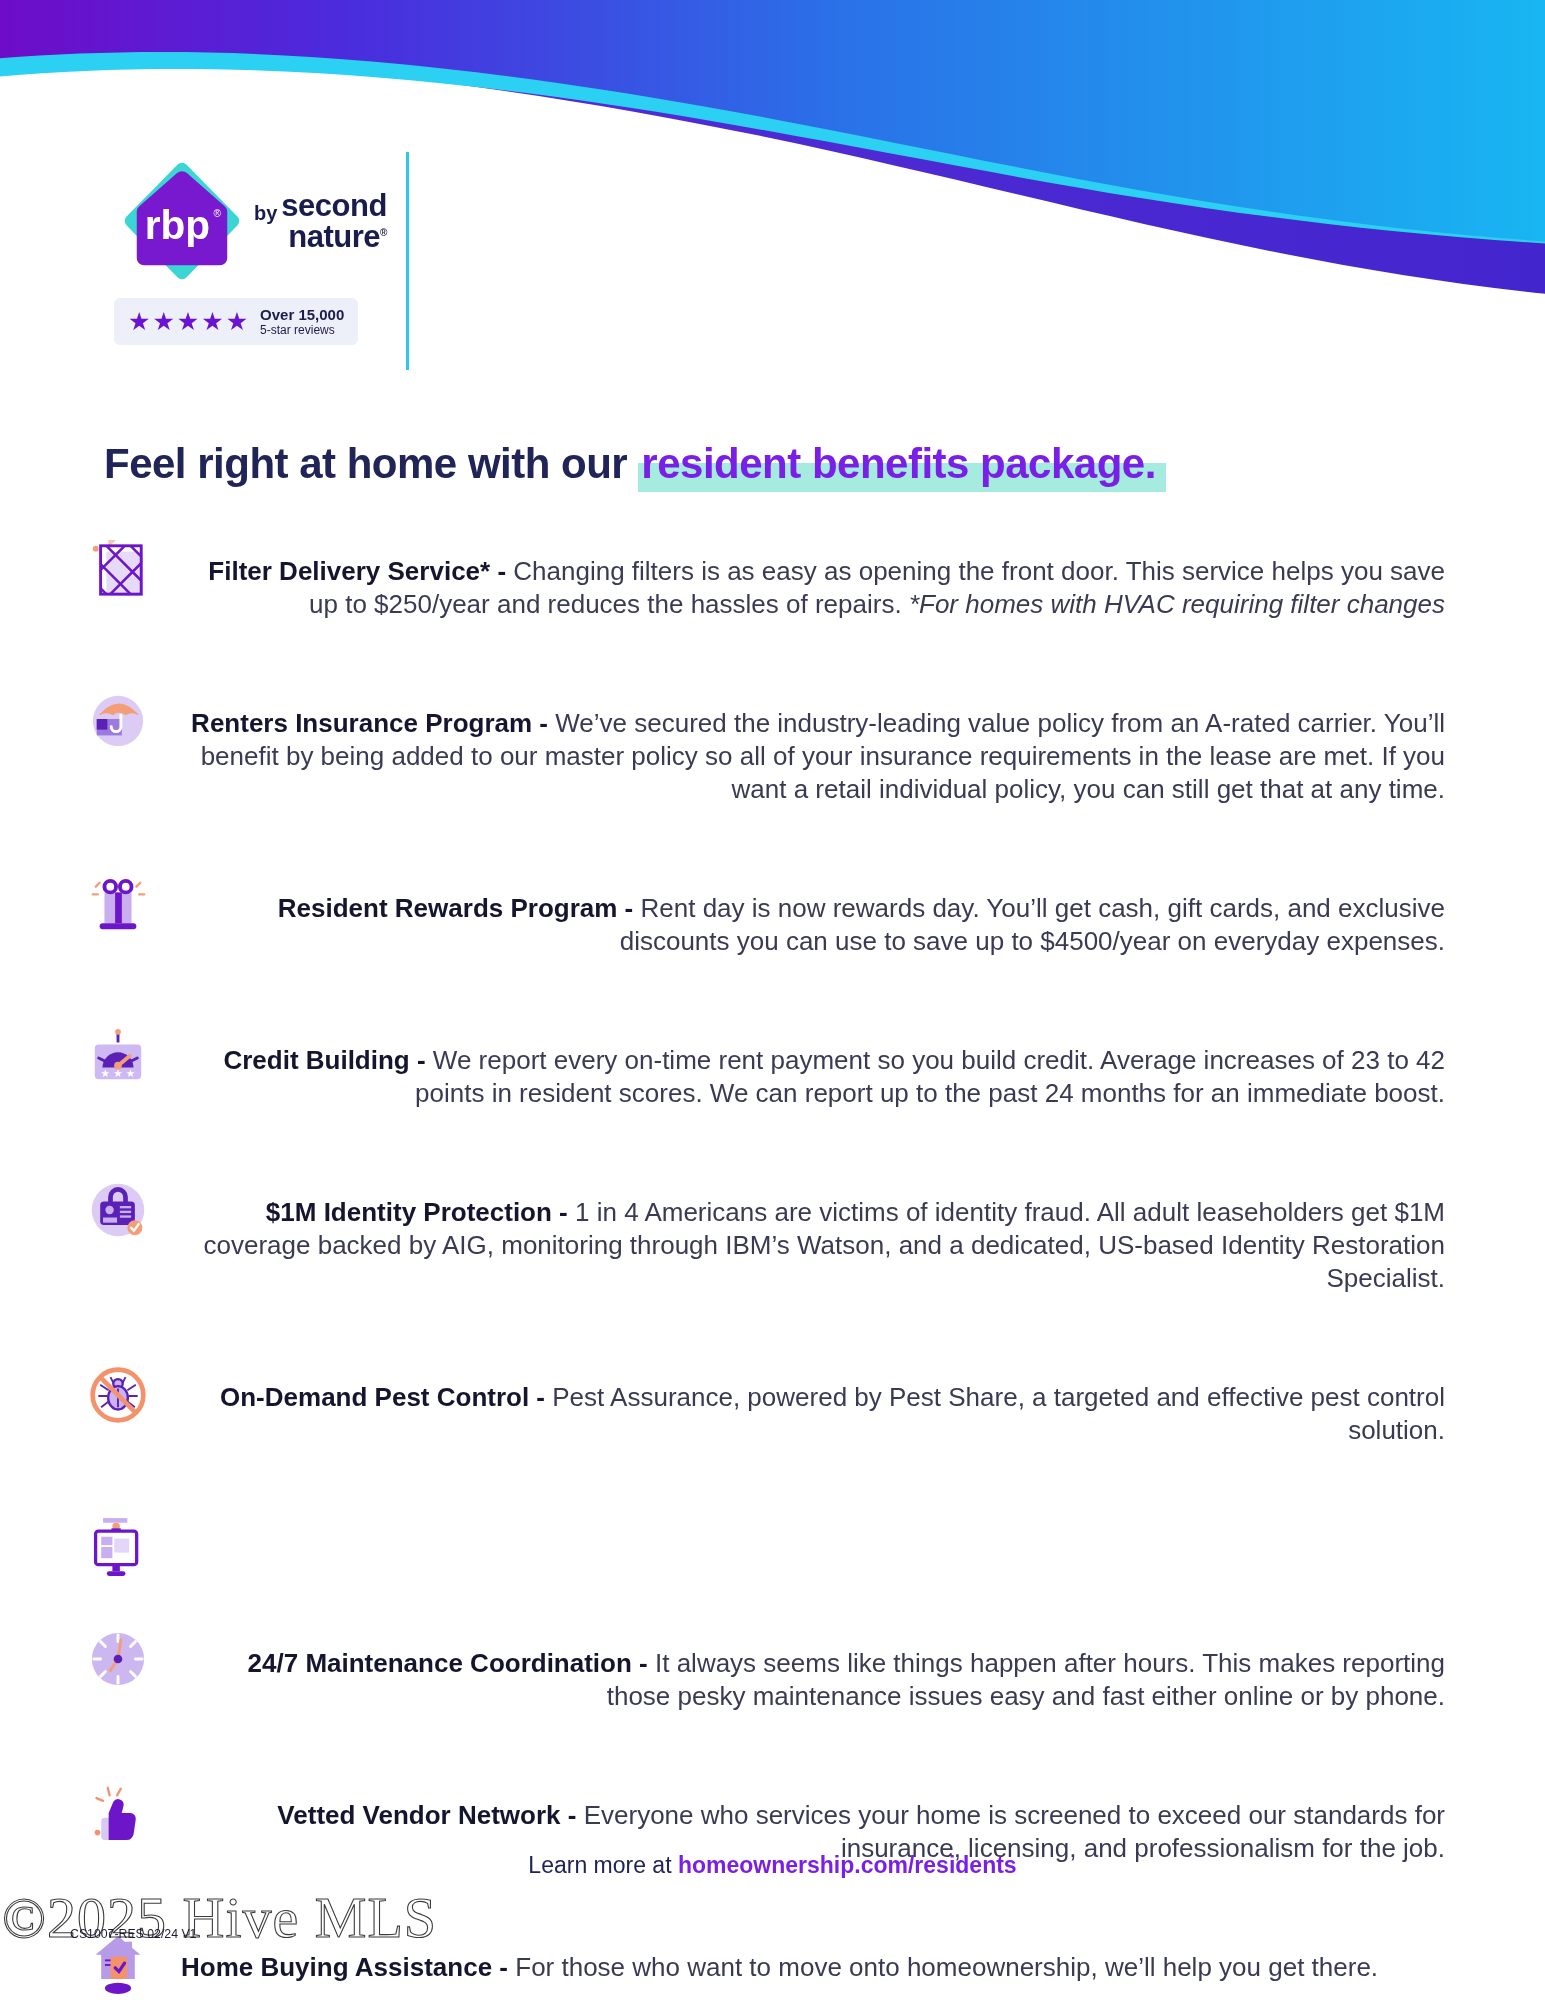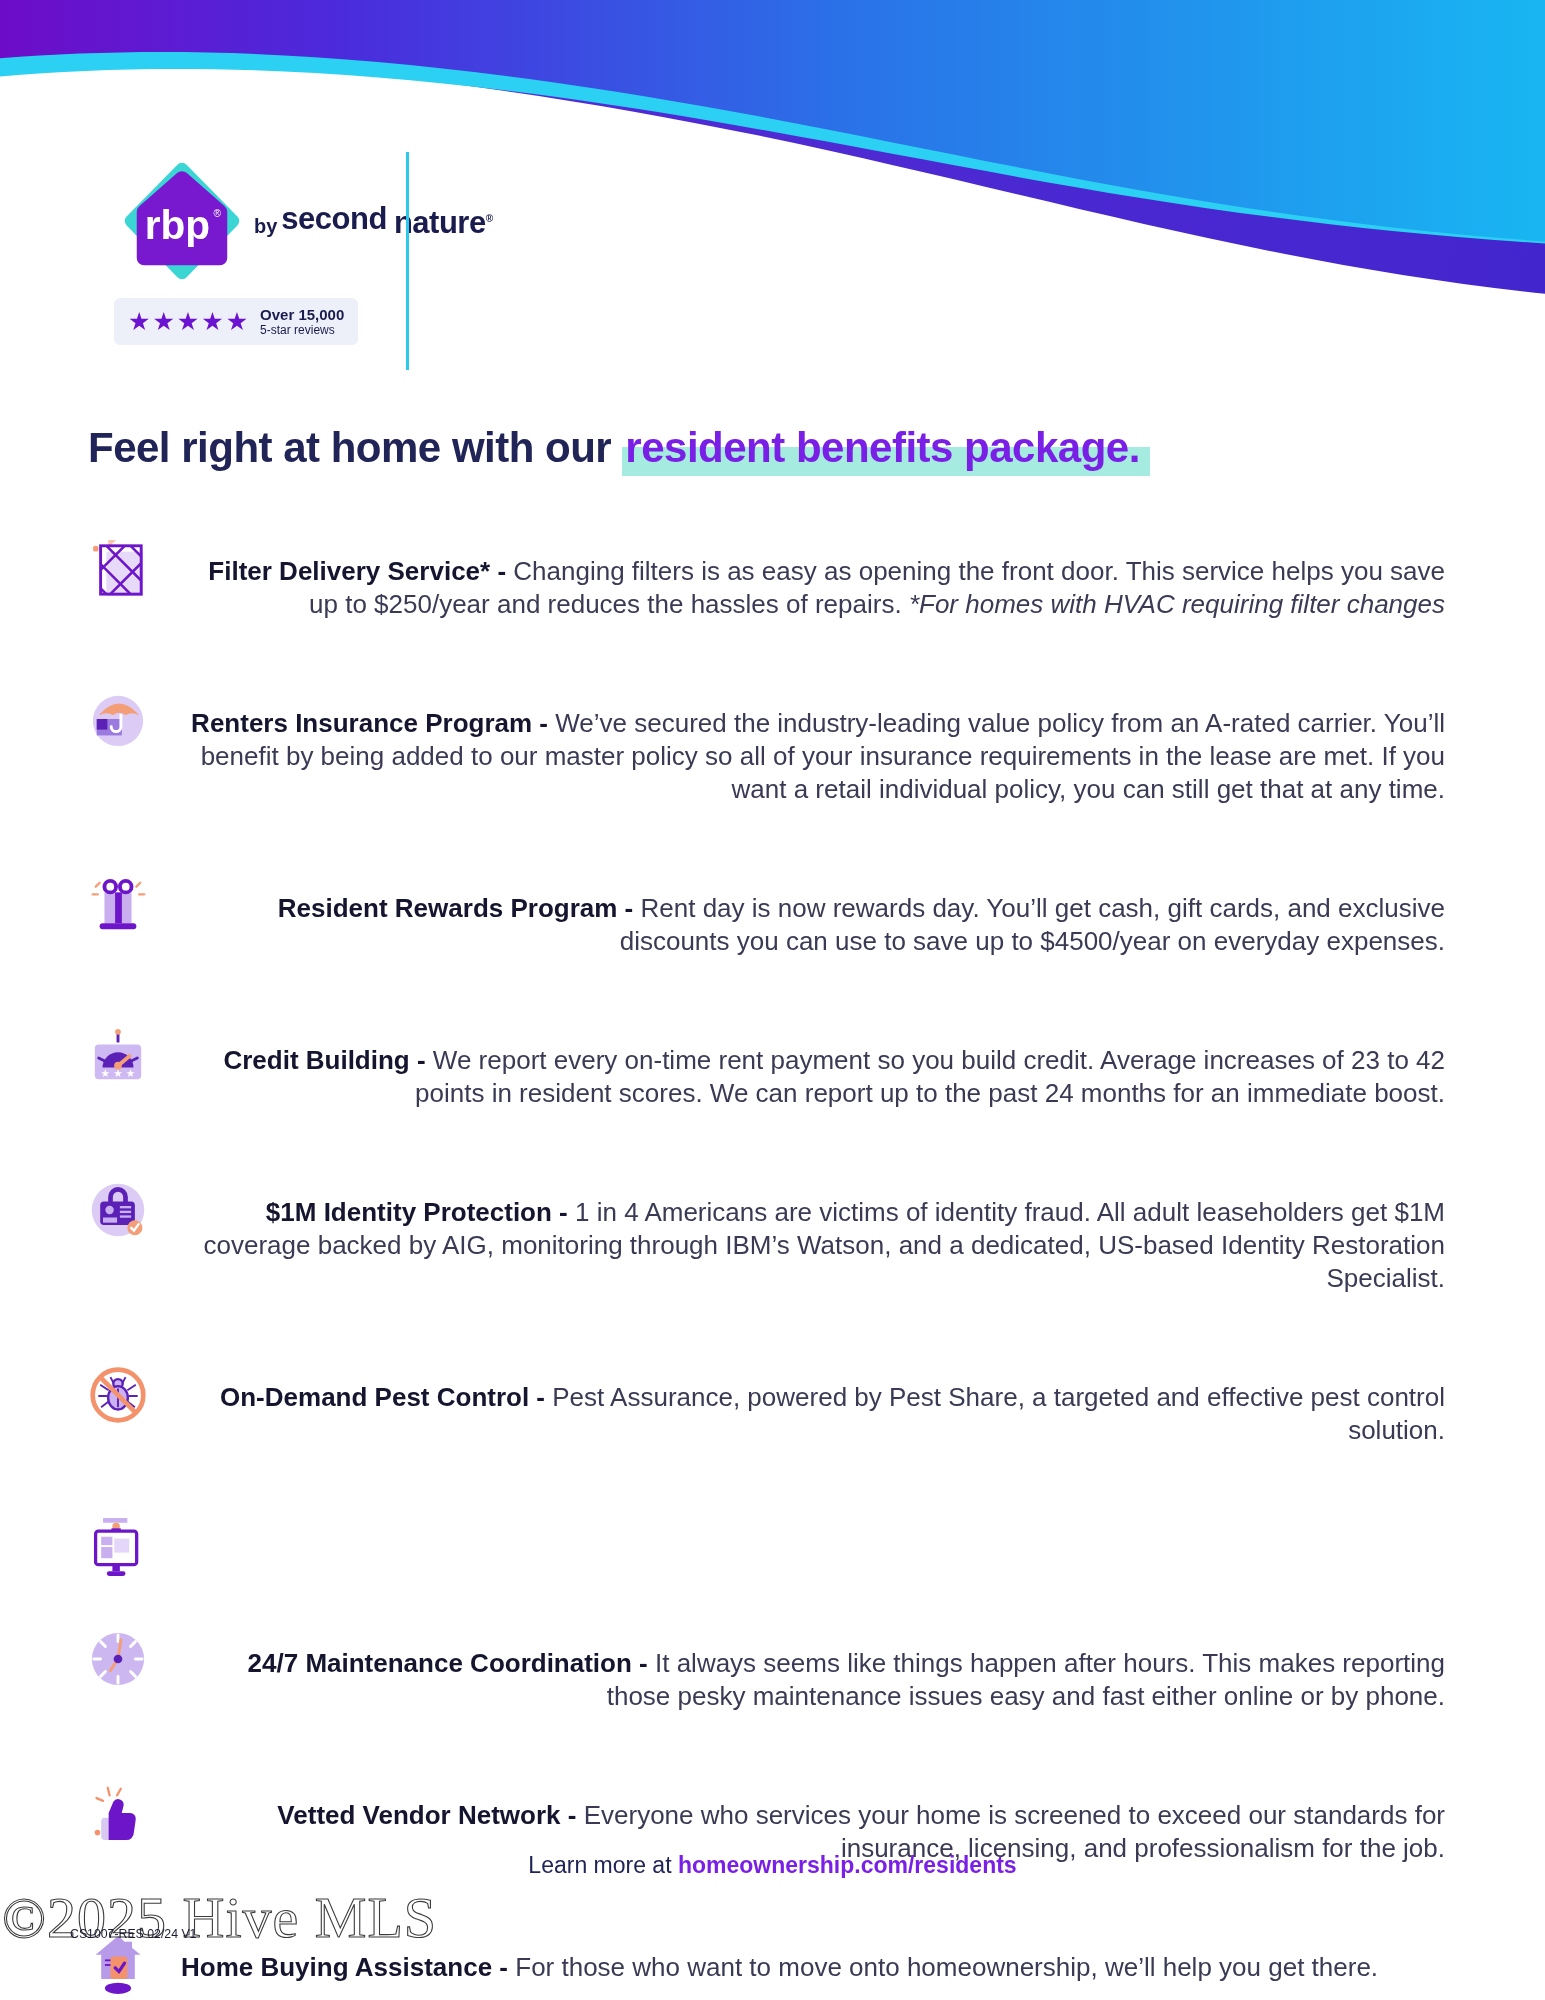--- a/index.html
+++ b/index.html
@@ -7,35 +7,35 @@
     width:1545px;height:2000px;position:relative;background:#ffffff;overflow:hidden;
     font-family:"Liberation Sans",sans-serif;color:#202457;
   }
   
   .wave-wrap{position:absolute;top:0;left:0;width:1545px;height:322px;}
   .wave-wrap svg{display:block;width:100%;height:100%;}
   
   .logo-row{position:absolute;top:158px;left:122px;display:flex;align-items:center;}
   .brand-words{margin-left:12px;display:flex;align-items:flex-start;}
   .by{font-size:20px;font-weight:700;color:#1A1C4E;margin:10px 4px 0 0;}
-  .brand-stack{display:flex;font-weight:700;color:#1A1C4E;
+  .brand-stack{display:flex;flex-direction:column;font-weight:700;color:#1A1C4E;
     font-size:31px;line-height:27px;letter-spacing:-0.5px;}
   .brand-stack .l2{margin-left:7px;}
   .brand-reg{font-size:10px;vertical-align:super;}
   .rbp-reg{font-size:11px;}
   .v-divider{position:absolute;top:152px;left:406px;width:3px;height:218px;background:#2BC9F0;}
   
   .reviews-badge{position:absolute;top:298px;left:114px;background:#EDEFF9;border-radius:6px;
     display:flex;align-items:center;padding:8px 14px;}
   .stars{font-family:"DejaVu Sans",sans-serif;color:#6B13D0;font-size:25px;letter-spacing:2px;line-height:1;}
   .reviews-text{margin-left:10px;color:#1A1C4E;}
   .reviews-text .r1{font-size:15px;font-weight:700;line-height:17px;}
   .reviews-text .r2{font-size:12px;line-height:14px;}
   
-  h1.headline{position:absolute;top:424px;left:88px;margin:0;font-size:42px;font-weight:700;
+  h1.headline{position:absolute;top:424px;left:88px;margin:16px;font-size:42px;font-weight:700;
     letter-spacing:-0.5px;color:#202457;white-space:nowrap;}
   h1 .hl{color:#7A1FE6;background:linear-gradient(180deg,rgba(0,0,0,0) 44%,#A5EBDF 44%);
     padding:0 10px 5px 3px;}
   
   .benefits{position:absolute;top:538px;left:88px;width:1374px;}
   .benefit{display:flex;margin-bottom:52px;}
   .icon-cell{flex:0 0 60px;width:60px;margin-right:16px;display:flex;justify-content:center;align-items:flex-start;}
   .benefit p{margin:17px;font-size:26px;line-height:33px;color:#3A3A55;text-align:right;}
   .benefit b{color:#15152F;font-weight:700;}
   .benefit i{font-style:italic;}

